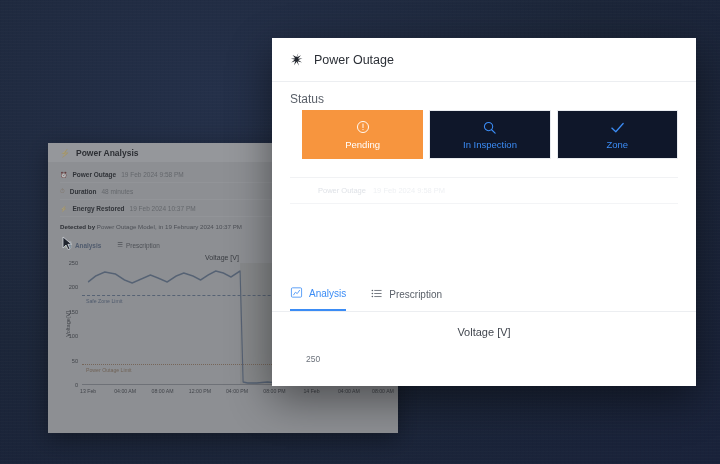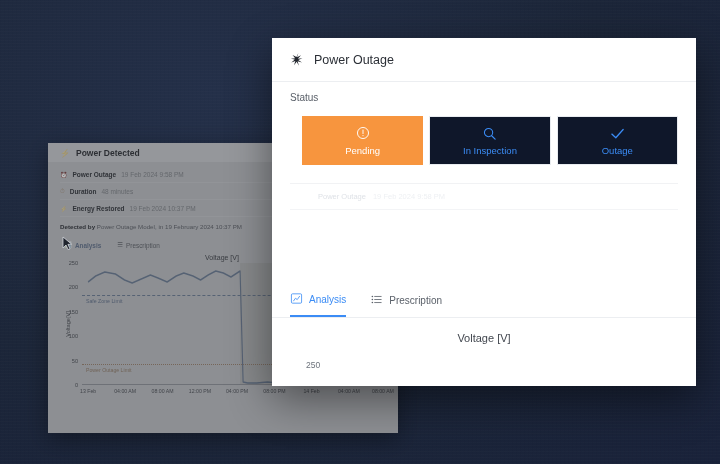--- a/index.html
+++ b/index.html
@@ -123,21 +123,21 @@
   }
   .m-head {
     display:flex; align-items:center; gap:9px;
     padding: 0 18px; height: 44px;
     border-bottom: 1px solid #eceef1;
   }
   .m-head .burst { width:15px; height:15px; flex:0 0 15px; }
   .m-title { font-size: 12.5px; color:#2b2f36; }
 
   .m-body { padding: 10px 18px 0 18px; }
-  .status-lbl { font-size: 10px; color:#5a6069; margin-bottom: 13px; }
+  .status-lbl { font-size: 12px; color:#5a6069; margin-bottom: 4px; }
 
   .steps { display:flex; gap:6px;margin-left:12px; }
   .step {
     flex: 1 1 0;
     height: 49px;
     border: 1px solid #e9ecf0;
     display:flex; flex-direction:column; align-items:center; justify-content:center;
     gap: 4px;
     background:#0f172a;
   }
@@ -178,21 +178,21 @@
 </head>
 <body>
 
 <div class="backdrop"></div>
 
 <div class="bg-panel">
   <div class="bg-inner">
 
     <div class="bg-title">
       <span class="ic">⚡</span>
-      <span>Power Detected</span>
+      <span>Power Analysis</span>
     </div>
 
     <div class="bg-rows">
       <div class="bg-row">
         <span class="rico">⏰</span>
         <span class="rlbl">Power Outage</span>
         <span class="rval">19 Feb 2024 9:58 PM</span>
       </div>
       <div class="bg-row">
         <span class="rico">⏱</span>
@@ -314,21 +314,21 @@
         <span class="slbl">In Inspection</span>
       </div>
 
 
       <div class="step">
         <span class="sico">
           <svg width="17" height="17" viewBox="0 0 24 24">
             <path d="M4 12.8 L9.6 18 L20 6.4" fill="none" stroke="#3b8cf5" stroke-width="1.8" stroke-linecap="round" stroke-linejoin="round"></path>
           </svg>
         </span>
-        <span class="slbl">Outage</span>
+        <span class="slbl">Zone</span>
       </div>
     </div>
 
     <div class="ghost-sep"></div>
     <div class="ghost-row">
       <span class="glbl">Power Outage</span>
       <span class="gval">19 Feb 2024 9:58 PM</span>
     </div>
 
     <div class="m-spacer"></div>

